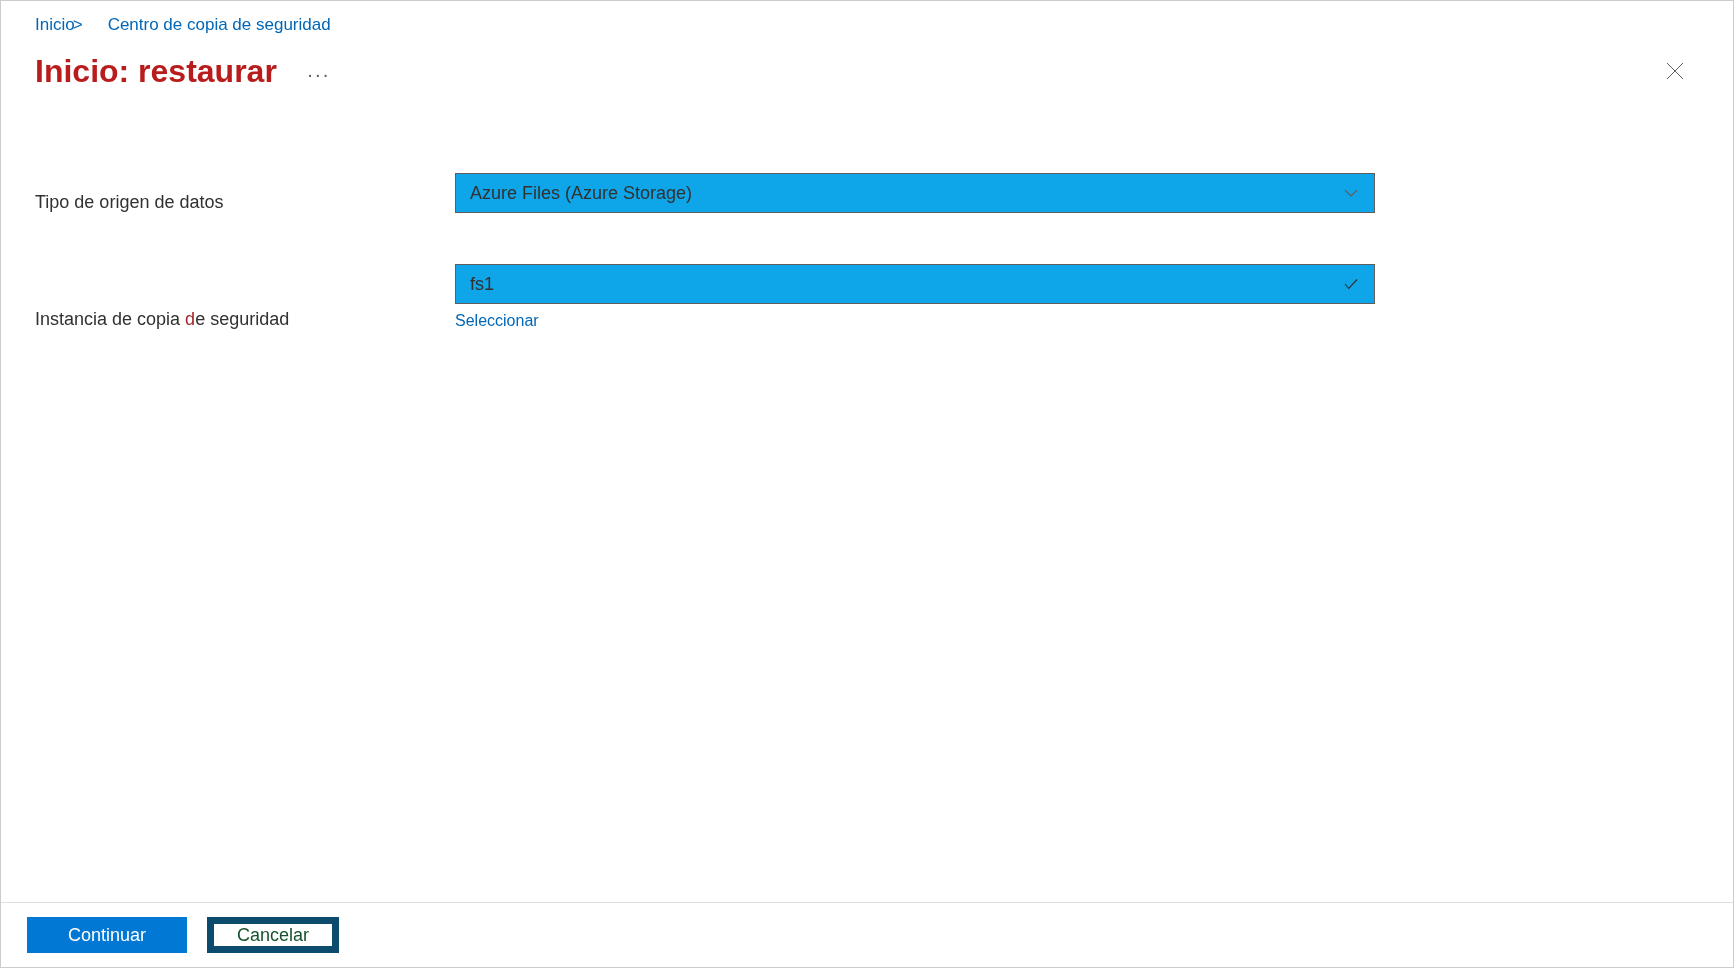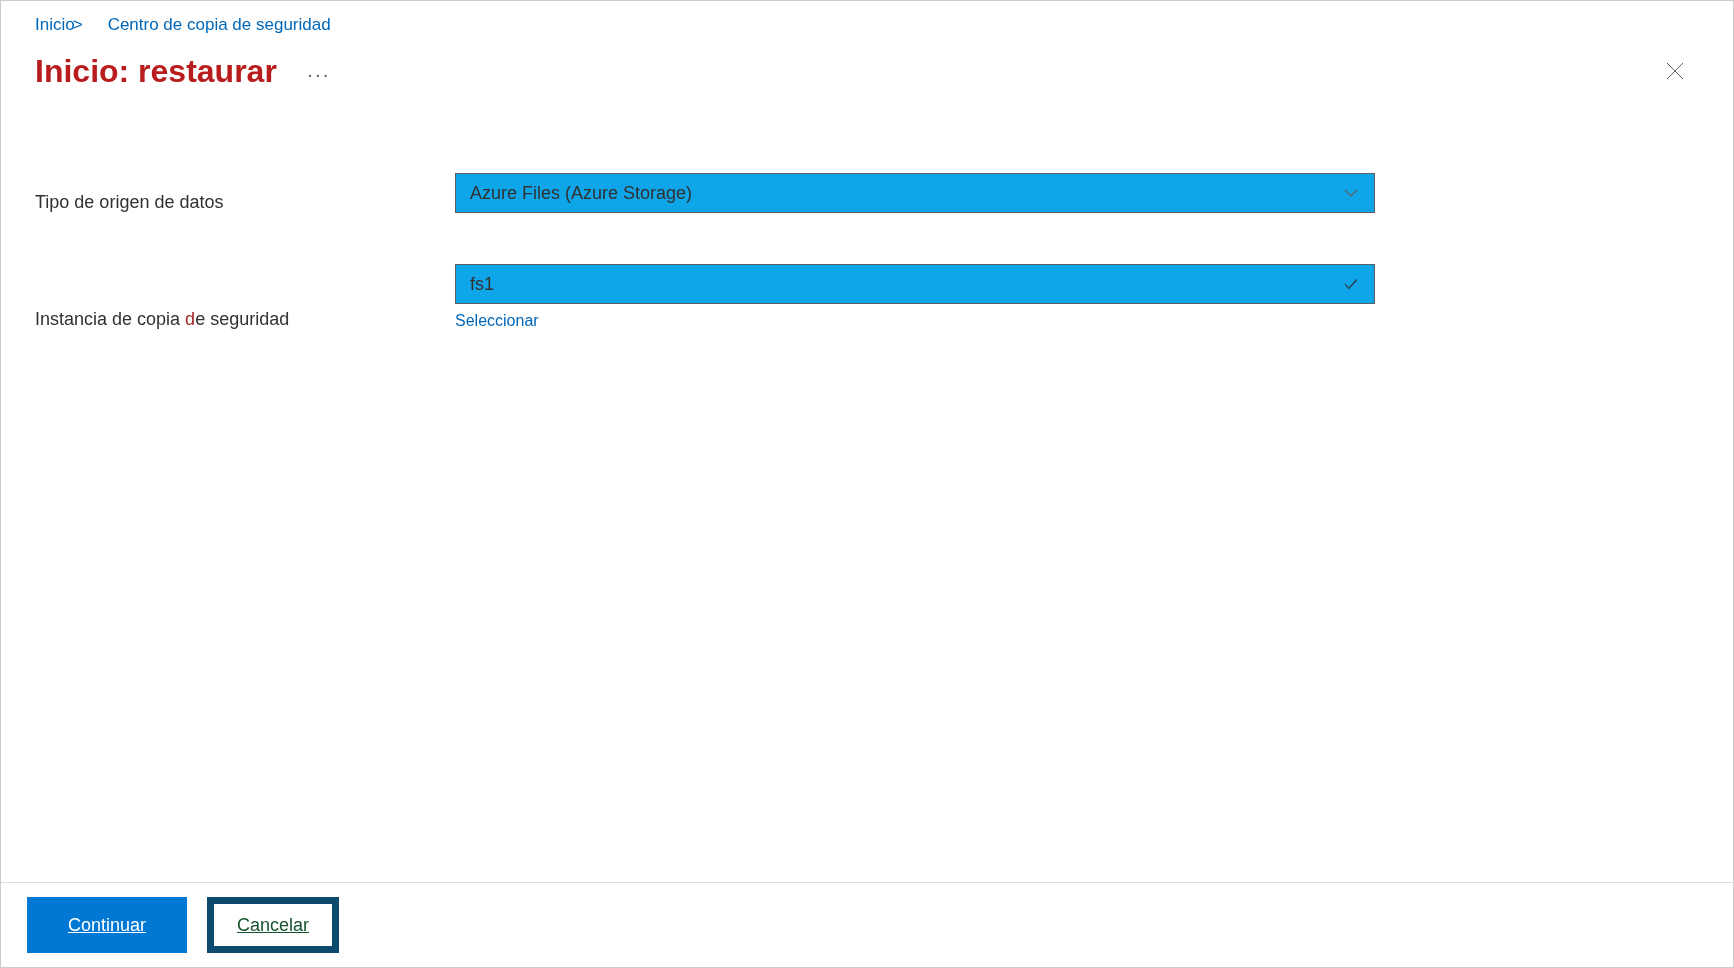--- a/index.html
+++ b/index.html
@@ -137,28 +137,27 @@
     }
     .footer {
       border-top: 1px solid #e1dfdd;
       padding: 14px 26px;
       display: flex;
       gap: 20px;
       background: #ffffff;
     }
     .btn {
       min-width: 160px;
-      height: 56px;
+      height: 36px;
       font-size: 18px;
       border: none;
       cursor: pointer;
       display: flex;
       align-items: center;
       justify-content: center;
-      text-decoration: underline;
     }
     .btn-primary {
       background: #0078d4;
       color: #ffffff;
     }
     .btn-secondary {
       background: #ffffff;
       color: #14532d;
       border: 7px solid #0c4a6e;
       min-width: 132px;

